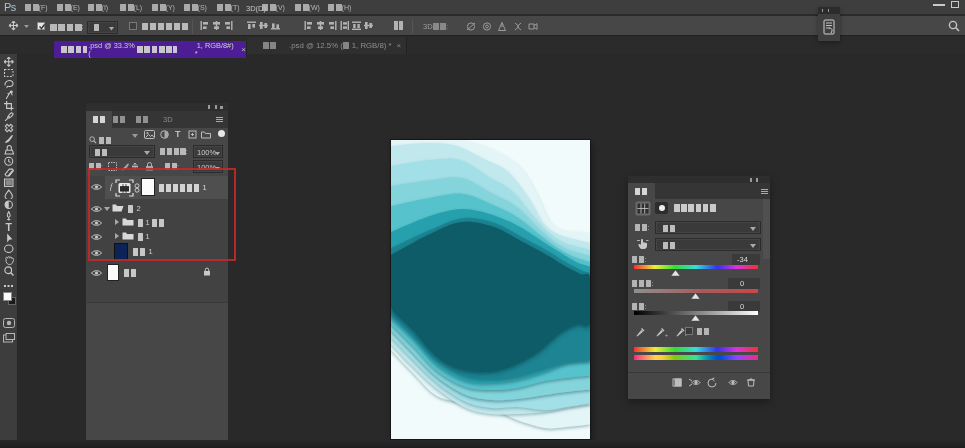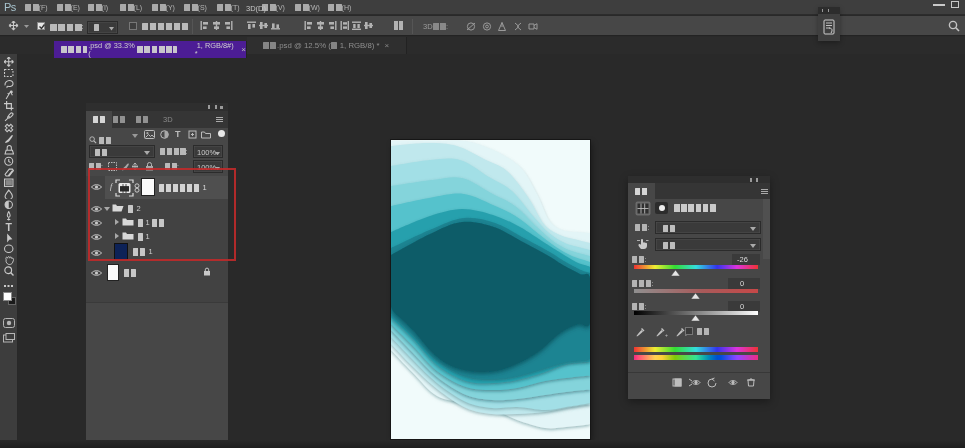--- a/index.html
+++ b/index.html
@@ -177,21 +177,21 @@
 <div class="abs" style="left:0;top:37px;width:965px;height:17px;background:#2b2b2b">
  <div class="abs" style="left:54px;top:4px;width:193px;height:17px;background:#4c1d95;border-right:1px solid #222;display:flex;align-items:center;padding-left:7px">
    <i class="zh" style="width:27.6px;height:6.5px;background:repeating-linear-gradient(90deg,#cfcfcf 0 5.7px,transparent 5.7px 7.3px);opacity:0.95"></i>
       <span class="txt" style="font-size:7.4px;color:#cfcfcf;margin-left:1px">.psd @ 33.3% (</span>
       <i class="zh" style="width:42.2px;height:6.5px;background:repeating-linear-gradient(90deg,#cfcfcf 0 5.7px,transparent 5.7px 7.3px);opacity:0.95"></i>
       <span class="txt" style="font-size:7.4px;color:#cfcfcf;margin-left:18px">&nbsp;1, RGB/8#) *</span>
    <span style="color:#bbb;font-size:8px;margin-left:5px">×</span>
  </div>
  <div class="abs" style="left:247px;top:0;width:160px;height:17px;background:#2f2f2f;border-right:1px solid #222;display:flex;align-items:center;padding-left:16px">
    <i class="zh" style="width:13.0px;height:6.5px;background:repeating-linear-gradient(90deg,#8f8f8f 0 5.7px,transparent 5.7px 7.3px);opacity:0.9"></i>
-      <span class="txt" style="font-size:7.8px;color:#8f8f8f;margin-left:1px">.psd @ 12.5% (</span>
+      <span class="txt" style="font-size:7.8px;color:#8f8f8f;margin-left:13px">.psd @ 12.5% (</span>
       <i class="zh" style="width:5.7px;height:6.5px;background:repeating-linear-gradient(90deg,#8f8f8f 0 5.7px,transparent 5.7px 7.3px);opacity:0.9"></i>
       <span class="txt" style="font-size:7.8px;color:#8f8f8f;margin-left:1px">&nbsp;1, RGB/8) *</span>
    <span style="color:#888;font-size:8px;margin-left:5px">×</span>
  </div>
 </div>
 
 <div class="abs" style="left:0;top:54px;width:18px;height:394px;background:#3d3d3d;border-right:1px solid #282828"></div>
 <svg class="abs" style="left:4px;top:57px" width="10" height="10" viewBox="0 0 9.5 9.5">
     <path d="M4.5 0 L4.5 9 M0 4.5 L9 4.5 M4.5 0 L3 1.8 M4.5 0 L6 1.8 M4.5 9 L3 7.2 M4.5 9 L6 7.2 M0 4.5 L1.8 3 M0 4.5 L1.8 6 M9 4.5 L7.2 3 M9 4.5 L7.2 6" stroke="#c9c9c9" stroke-width="1" fill="none"></path>
   </svg>
@@ -534,21 +534,21 @@
    <svg class="abs" style="right:4px;top:5px" width="6" height="4">
         <path d="M0 0 L6 0 L3 4 Z" fill="#aaa"></path>
       </svg>
  </div>
 
  <div class="abs" style="left:4px;top:80px;display:flex;align-items:center">
       <i class="zh" style="width:12.4px;height:7px;background:repeating-linear-gradient(90deg,#c0c0c0 0 5.4px,transparent 5.4px 7.0px);opacity:0.9"></i>
       <span class="txt" style="color:#c0c0c0;font-size:7px">:</span>
     </div>
  <div class="abs" style="left:104px;top:78px;width:28px;height:11px;background:#3a3a3a"></div>
- <div class="abs txt" style="left:109px;top:80px;font-size:7.5px;color:#ddd">-26</div>
+ <div class="abs txt" style="left:109px;top:80px;font-size:7.5px;color:#ddd">-34</div>
  <div class="abs" style="left:6px;top:89px;width:124px;height:4px;background:linear-gradient(90deg,#e33 0%,#ee3 17%,#3d3 33%,#3dd 50%,#33e 67%,#d3d 83%,#e33 100%)"></div>
  <svg class="abs" style="left:43px;top:94px" width="9" height="6">
       <path d="M4.5 0 L9 6 L0 6 Z" fill="#e6e6e6" stroke="#444" stroke-width="0.5"></path>
     </svg>
 
  <div class="abs" style="left:4px;top:104px;display:flex;align-items:center">
       <i class="zh" style="width:19.4px;height:7px;background:repeating-linear-gradient(90deg,#c0c0c0 0 5.4px,transparent 5.4px 7.0px);opacity:0.9"></i>
       <span class="txt" style="color:#c0c0c0;font-size:7px">:</span>
     </div>
  <div class="abs" style="left:100px;top:102px;width:32px;height:11px;background:#3a3a3a"></div>

